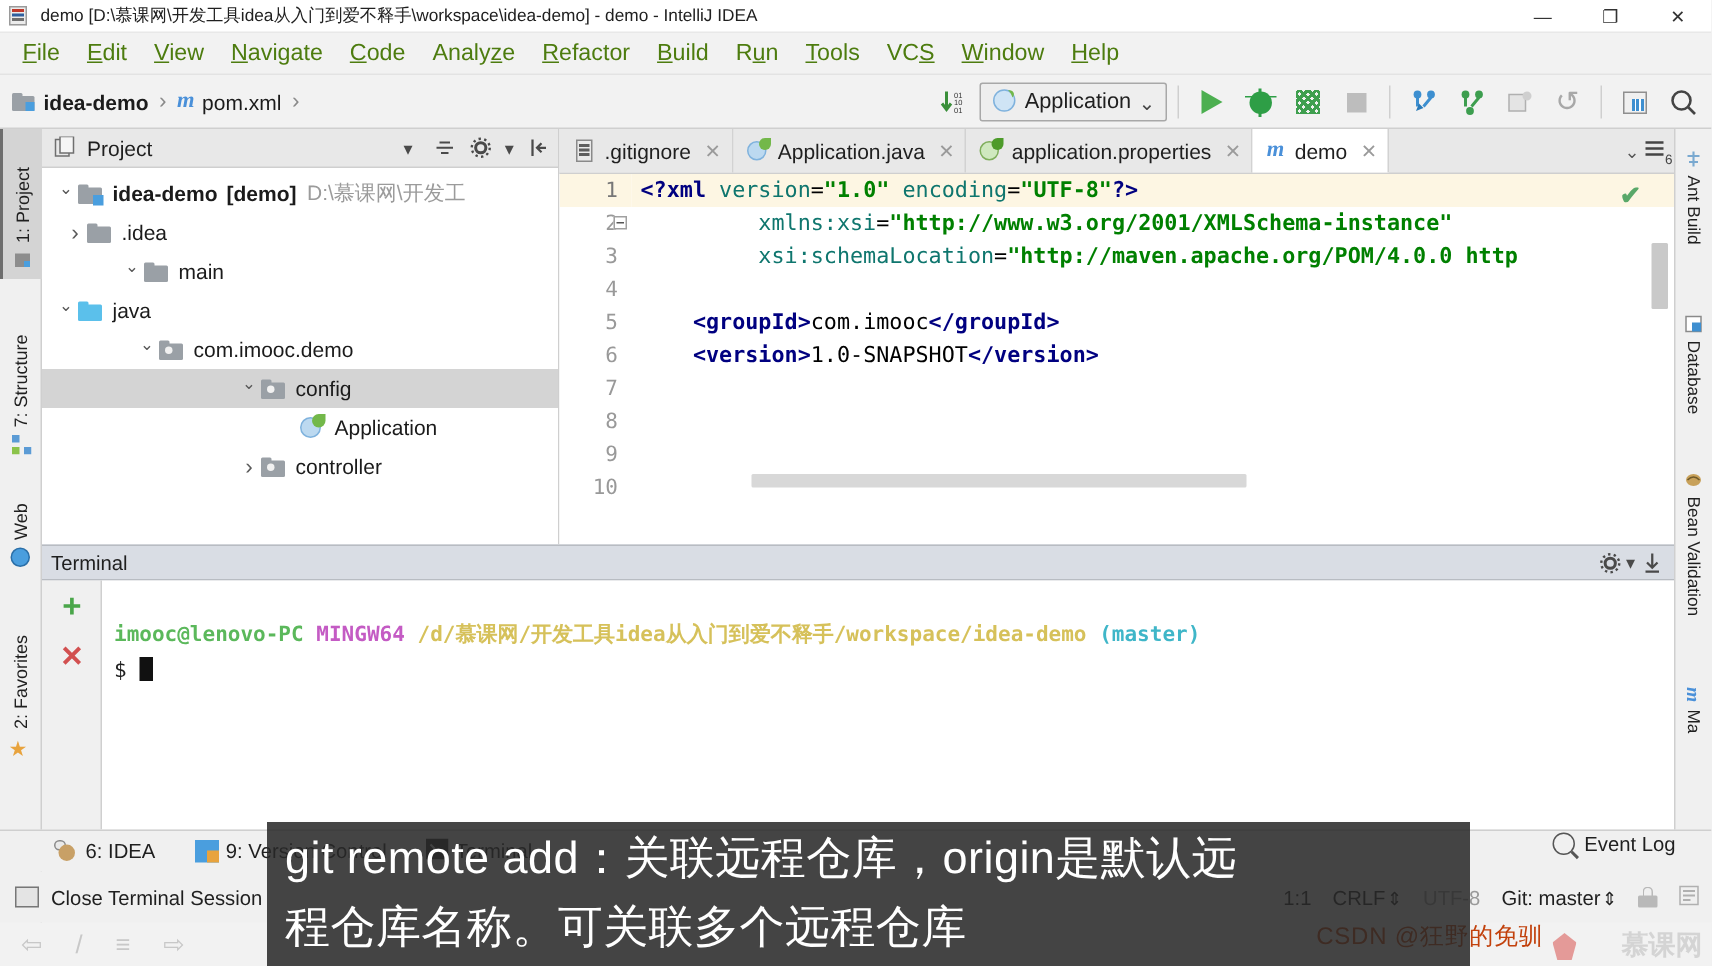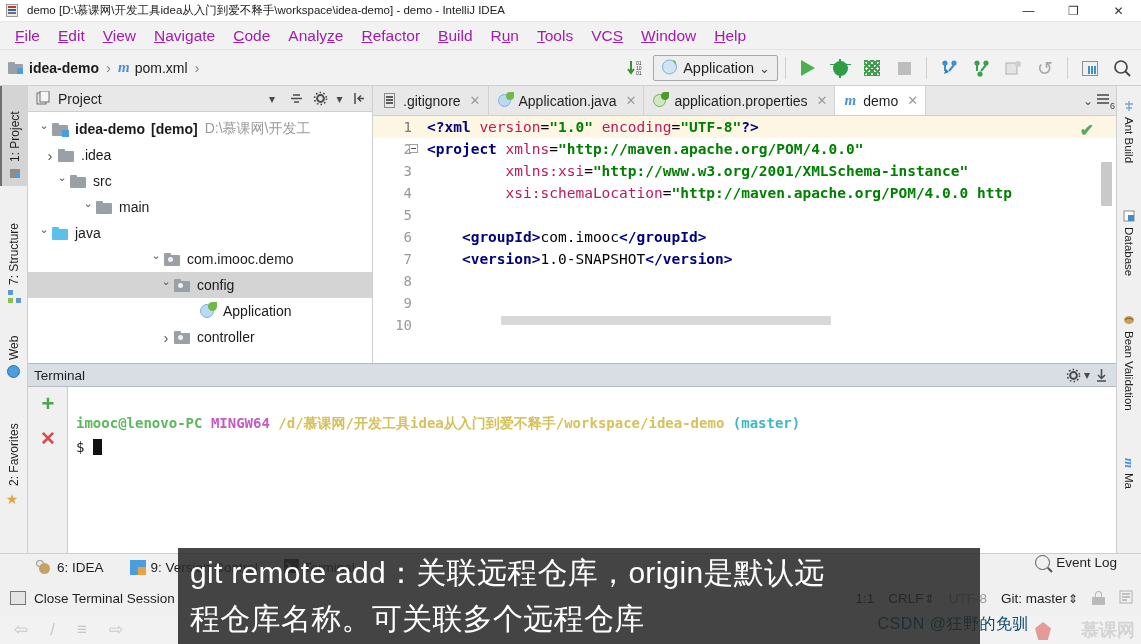--- a/index.html
+++ b/index.html
@@ -28,21 +28,21 @@
   .winbtns { position:absolute; right:0; top:0; height:22px; display:flex; }
   .winbtn { width:45px; height:22px; display:flex; align-items:center; justify-content:center;
             font-size:12px; color:#333; }
 
   
   .menubar {
     position:absolute; left:0; top:22px; width:1141px; height:28px;
     background:#f2f2f2; display:flex; align-items:center; padding-left:6px;
     border-bottom:1px solid #e3e3e3;
   }
-  .menu-item { padding:3px 9px; font-size:15.5px; color:#a21caf; white-space:nowrap; }
+  .menu-item { padding:3px 9px; font-size:15.5px; color:#4d7c0f; white-space:nowrap; }
   .menu-item u { text-decoration:underline; }
 
   
   .navbar {
     position:absolute; left:0; top:50px; width:1141px; height:36px;
     background:#f2f2f2; display:flex; align-items:center; padding-left:8px;
     border-bottom:1px solid #cfcfcf;
   }
   .crumb { display:flex; align-items:center; font-size:14px; }
   .crumb .lbl { font-weight:bold; color:#1b1b1b; }
@@ -129,21 +129,21 @@
   .editor { position:absolute; left:373px; top:116px; width:743px; height:247px; background:#ffffff; overflow:hidden;}
   .gutter { position:absolute; left:0; top:0; width:48px; height:247px; background:#ffffff; }
   .gline { height:22px; line-height:22px; text-align:right; padding-right:9px;
            color:#999999; font-size:14px; font-family:"DejaVu Sans Mono", monospace;}
   .gline.cur { background:#fdf6e3; color:#777; }
   .codearea { position:absolute; left:48px; top:0; right:0; height:247px; }
   .cline { height:22px; line-height:22px; font-family:"DejaVu Sans Mono", monospace;
            font-size:14.5px; white-space:pre; color:#000; padding-left:6px; }
   .cline.cur { background:#fdf6e3; }
   .tag { color:#000080; font-weight:bold; }
-  .attr { color:#be185d; }
+  .attr { color:#0f766e; }
   .str { color:#008000; font-weight:bold; }
   .pi  { color:#000080; font-weight:bold; }
   .fold { position:absolute; left:36px; width:9px; height:9px; border:1px solid #a0a0a0; background:#fff; }
   .fold::before { content:""; position:absolute; left:1px; top:3px; width:5px; height:1px; background:#555; }
   .check { position:absolute; right:22px; top:4px; color:#59a869; font-size:17px; font-weight:bold;}
   .escroll { position:absolute; right:4px; top:46px; width:11px; height:44px; background:#c9c9c9; border-radius:1px;}
   .hscroll { position:absolute; left:0px; bottom:0px; width:340px; height:9px; background:#d8d8d8; border-radius:1px; }
 
   
   .rstrip { position:absolute; right:0; top:86px; width:25px; height:478px; background:#f0f0f0; border-left:1px solid #cfcfcf;}
@@ -184,21 +184,21 @@
   .spin::after { content:"⇕"; font-size:12px; margin-left:1px; }
   .lockic { width:13px; height:14px; position:relative; }
   .lockic .bd { position:absolute; left:0; bottom:0; width:13px; height:8px; background:#b9b9b9; border-radius:1px;}
   .lockic .sh { position:absolute; left:3px; top:0; width:7px; height:7px; border:1.6px solid #b9b9b9; border-bottom:none; border-radius:4px 4px 0 0;}
 
   
   .botrow { position:absolute; left:0; top:615px; width:1141px; height:29px; background:#f2f2f2;
             display:flex; align-items:center; gap:22px; padding-left:14px; color:#c8c8c8; font-size:17px;}
 
   
-  .csdn { position:absolute; right:112px; top:614px; color:#0c4a6e; font-size:16px; letter-spacing:0.5px; }
+  .csdn { position:absolute; right:112px; top:614px; color:#c2410c; font-size:16px; letter-spacing:0.5px; }
   .imooc { position:absolute; right:0px; bottom:0px; width:112px; height:34px; opacity:0.55;}
   .imooc .mk { position:absolute; right:6px; bottom:2px; font-size:18px; font-weight:bold; color:#bdbdbd;}
   .imooc .red { position:absolute; left:6px; bottom:4px; width:16px; height:18px; background:#d9534f;
                 clip-path:polygon(50% 0,100% 35%,80% 100%,20% 100%,0 35%); }
 
   
   .subtitle {
     position:absolute; left:178px; top:548px; width:802px; height:96px;
     background:rgba(40,40,40,0.86); color:#ffffff;
     display:flex; flex-direction:column; justify-content:flex-end;
@@ -427,48 +427,40 @@
 
       <div class="trow" style="padding-left:14px">
         <span class="arrow right"></span>
         <span class="fo">
             <i class="t"></i>
             <i class="b"></i>
           </span>
         <span class="tlbl">.idea</span>
       </div>
 
-      <div class="trow" style="padding-left:26px">
-        <span class="arrow down"></span>
-        <span class="fo">
-            <i class="t"></i>
-            <i class="b"></i>
-          </span>
-        <span class="tlbl">src</span>
-      </div>
 
       <div class="trow" style="padding-left:52px">
         <span class="arrow down"></span>
         <span class="fo">
             <i class="t"></i>
             <i class="b"></i>
           </span>
         <span class="tlbl">main</span>
       </div>
 
       <div class="trow" style="">
         <span class="arrow down"></span>
         <span class="fo blue">
             <i class="t"></i>
             <i class="b"></i>
           </span>
         <span class="tlbl">java</span>
       </div>
 
-      <div class="trow" style="padding-left:120px">
+      <div class="trow" style="padding-left:62px">
         <span class="arrow down"></span>
         <span class="fo">
             <i class="t"></i>
             <i class="b"></i>
             <i class="dot"></i>
           </span>
         <span class="tlbl">com.imooc.demo</span>
       </div>
 
       <div class="trow sel" style="padding-left:130px">
@@ -554,21 +546,20 @@
       <div class="gline">6</div>
       <div class="gline">7</div>
       <div class="gline">8</div>
       <div class="gline">9</div>
       <div class="gline">10</div>
       <div class="fold" style="top:28px"></div>
     </div>
 
     <div class="codearea">
       <div class="cline cur"><span class="pi">&lt;?xml </span><span class="attr">version</span>=<span class="str">"1.0"</span> <span class="attr">encoding</span>=<span class="str">"UTF-8"</span><span class="pi">?&gt;</span></div>
-      <div class="cline"><span class="tag">&lt;project </span><span class="attr">xmlns</span>=<span class="str">"http://maven.apache.org/POM/4.0.0"</span></div>
       <div class="cline">         <span class="attr">xmlns:xsi</span>=<span class="str">"http://www.w3.org/2001/XMLSchema-instance"</span></div>
       <div class="cline">         <span class="attr">xsi:schemaLocation</span>=<span class="str">"http://maven.apache.org/POM/4.0.0 http</span></div>
       <div class="cline"> </div>
       <div class="cline">    <span class="tag">&lt;groupId&gt;</span>com.imooc<span class="tag">&lt;/groupId&gt;</span></div>
       <div class="cline">    <span class="tag">&lt;version&gt;</span>1.0-SNAPSHOT<span class="tag">&lt;/version&gt;</span></div>
       <div class="cline"> </div>
       <div class="hscroll" style="top:200px;left:80px;width:330px"></div>
     </div>
 
     <div class="check">✔</div>

